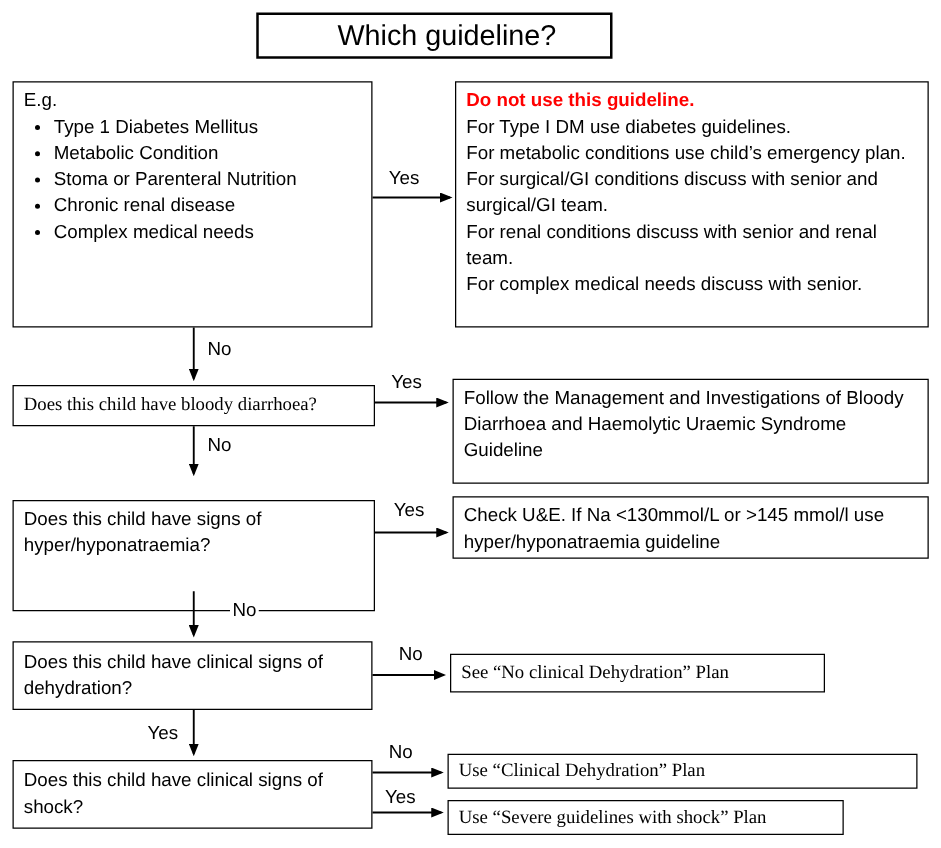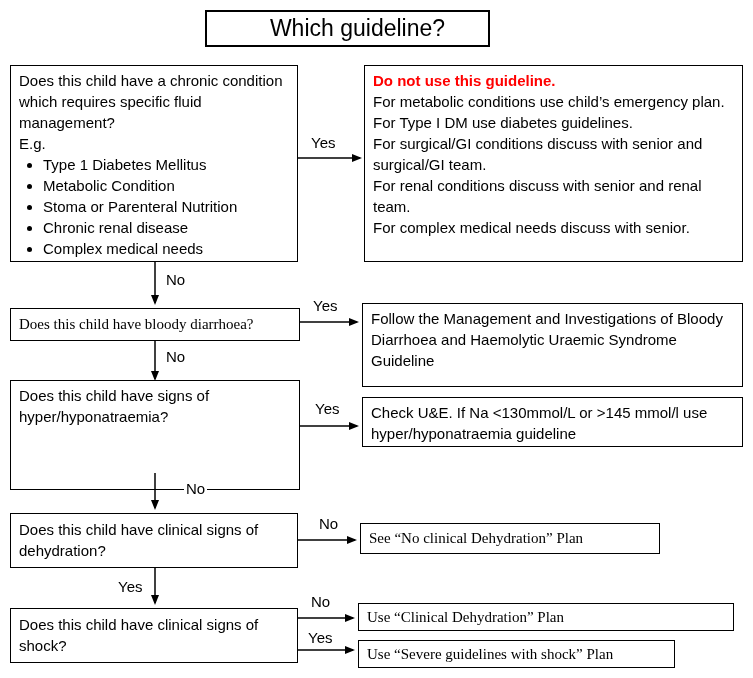--- a/index.html
+++ b/index.html
@@ -42,21 +42,21 @@
   }
   svg.arrows {
     position: absolute; left: 0; top: 0;
     width: 753px; height: 678px;
     pointer-events: none;
   }
 
   
   #d1 { left: 10px;  top: 65px;  width: 288px; height: 197px; }
   #d2 { left: 10px;  top: 308px; width: 290px; height: 33px; }
-  #d3 { left: 10px;  top: 380px; width: 290px; height: 110px; }
+  #d3 { left: 10px;  top: 400px; width: 290px; height: 89px; }
   #d4 { left: 10px;  top: 513px; width: 288px; height: 55px; padding-top: 5px; }
   #d5 { left: 10px;  top: 608px; width: 288px; height: 55px; padding-top: 5px; }
 
   
   #o1 { left: 364px; top: 65px;  width: 379px; height: 197px; }
   #o2 { left: 362px; top: 303px; width: 381px; height: 84px; }
   #o3 { left: 362px; top: 397px; width: 381px; height: 50px; }
   #o4 { left: 360px; top: 523px; width: 300px; height: 31px; }
   #o5a { left: 358px; top: 603px; width: 376px; height: 28px; }
   #o5b { left: 358px; top: 640px; width: 317px; height: 28px; }
@@ -72,35 +72,34 @@
   #lbl-yes4 { left: 116px; top: 577px; }
   #lbl-no5  { left: 309px; top: 592px; }
   #lbl-yes5 { left: 306px; top: 628px; }
 </style>
 </head>
 <body>
 
 <div class="title-box">Which guideline?</div>
 
 <div class="box" id="d1">
-  <p>Does this child have a chronic condition which requires specific fluid management?</p>
   <p>E.g.</p>
   <ul class="bullets">
     <li>Type 1 Diabetes Mellitus</li>
     <li>Metabolic Condition</li>
     <li>Stoma or Parenteral Nutrition</li>
     <li>Chronic renal disease</li>
     <li>Complex medical needs</li>
   </ul>
 </div>
 
 <div class="box" id="o1">
   <p class="warning">Do not use this guideline.</p>
+  <p>For Type I DM use diabetes guidelines.</p>
   <p>For metabolic conditions use child’s emergency plan.</p>
-  <p>For Type I DM use diabetes guidelines.</p>
   <p>For surgical/GI conditions discuss with senior and surgical/GI team.</p>
   <p>For renal conditions discuss with senior and renal team.</p>
   <p>For complex medical needs discuss with senior.</p>
 </div>
 
 <div class="box vcenter" id="d2">
   <p>Does this child have bloody diarrhoea?</p>
 </div>
 
 <div class="box" id="o2">

